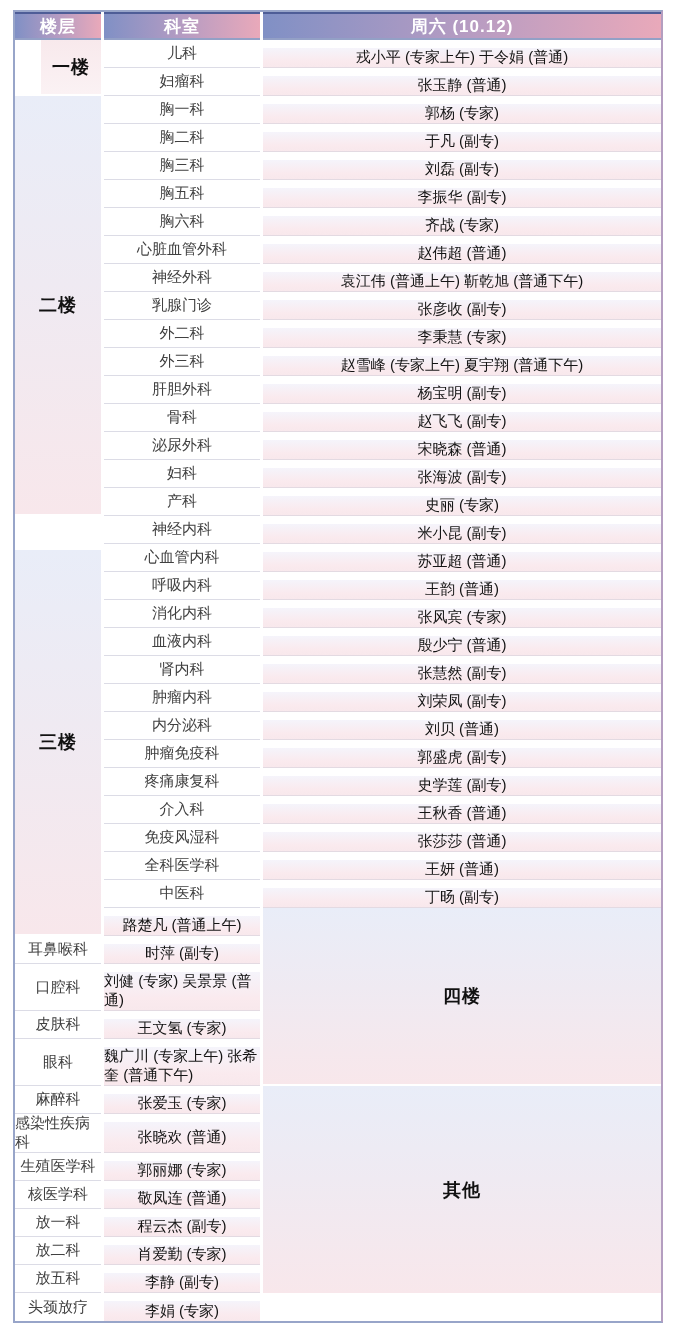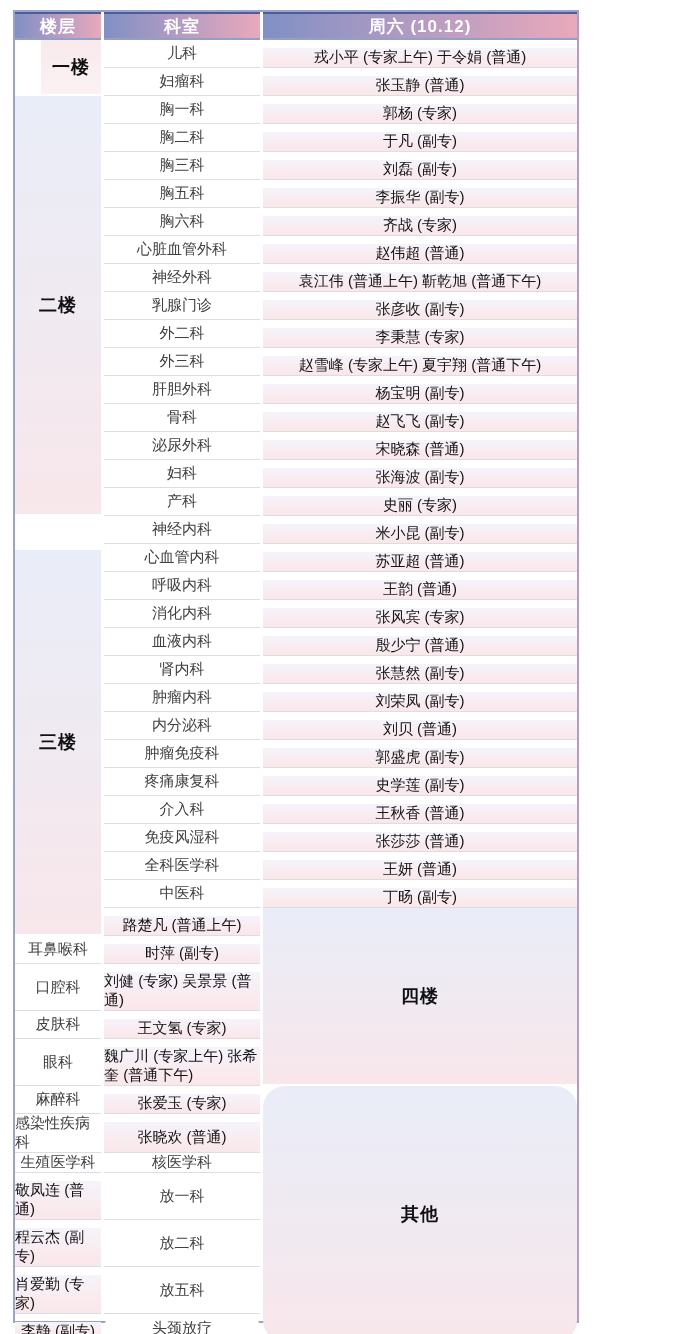--- a/index.html
+++ b/index.html
@@ -7,21 +7,21 @@
     padding: 0;
     width: 700px;
     height: 1334px;
     background: #ffffff;
     font-family: "Liberation Sans", "DejaVu Sans", sans-serif;
   }
   .table-wrap {
     position: absolute;
     left: 13px;
     top: 10px;
-    width: 566px;
+    width: 650px;
     height: 1313px;
     box-sizing: border-box;
     border: 2px solid #98a5c9;
     border-right-color: #b49ec0;
     background: #ffffff;
   }
   .grid {
     display: grid;
     width: 100%;
     height: 100%;
@@ -72,21 +72,21 @@
     background: linear-gradient(180deg, #f5f4fb 0%, #faeaee 70%, #f8e8ec 100%);
     display: flex;
     align-items: center;
     justify-content: center;
     font-size: 15px;
     color: #141414;
     border-bottom: 1px solid #e3dae2;
     box-sizing: border-box;
     margin-top: 8px;
   }
-  .last-row { border-bottom: none; border-radius: 22px; }
+  .last-row { border-bottom: none; }
 </style>
 </head>
 <body>
 
 <div class="table-wrap">
   <div class="grid" id="grid">
     <div class="hcell">楼层</div>
     <div class="hcell">科室</div>
     <div class="hcell">周六 (10.12)</div>
   <div class="floor-cell first" style="grid-row: span 2; margin-left: 26px;">一楼</div>
@@ -163,20 +163,21 @@
       <div class="dept-cell">皮肤科</div>
       <div class="sched-cell">王文氢 (专家)</div>
       <div class="dept-cell">眼科</div>
       <div class="sched-cell">魏广川 (专家上午) 张希奎 (普通下午)</div>
       <div class="dept-cell">麻醉科</div>
       <div class="sched-cell">张爱玉 (专家)</div>
       <div class="floor-cell last-row" style="grid-row: span 7;">其他</div>
       <div class="dept-cell">感染性疾病科</div>
       <div class="sched-cell">张晓欢 (普通)</div>
       <div class="dept-cell">生殖医学科</div>
+      <div class="sched-cell">郭丽娜 (专家)</div>
       <div class="dept-cell">核医学科</div>
       <div class="sched-cell">敬凤连 (普通)</div>
       <div class="dept-cell">放一科</div>
       <div class="sched-cell">程云杰 (副专)</div>
       <div class="dept-cell">放二科</div>
       <div class="sched-cell">肖爱勤 (专家)</div>
       <div class="dept-cell">放五科</div>
       <div class="sched-cell">李静 (副专)</div>
       <div class="dept-cell last-row">头颈放疗</div>
       <div class="sched-cell last-row">李娟 (专家)</div>

